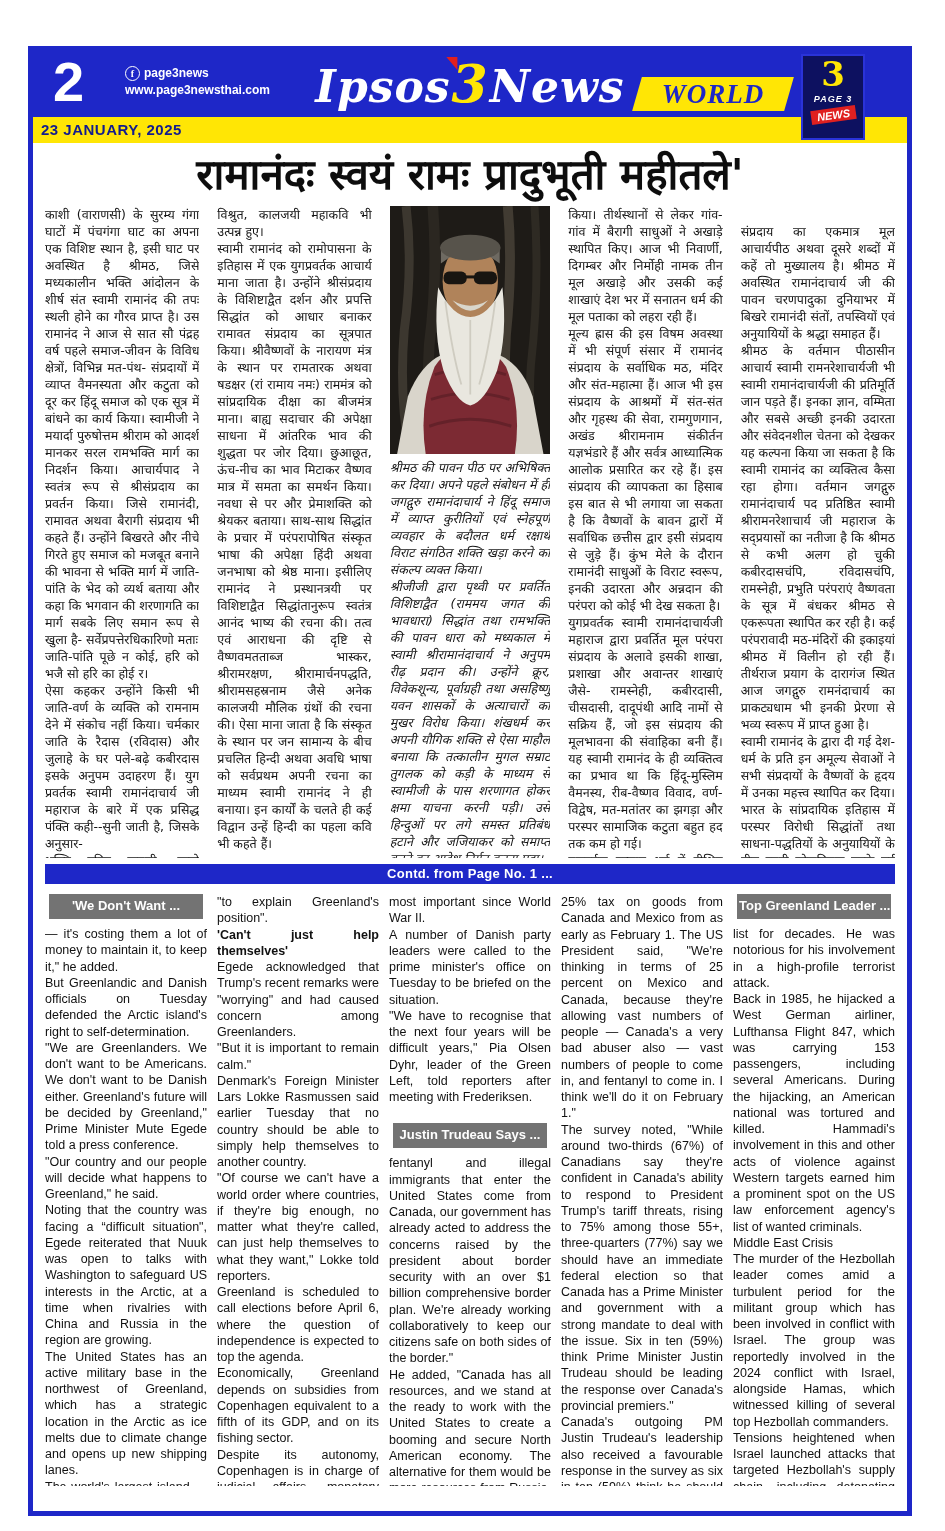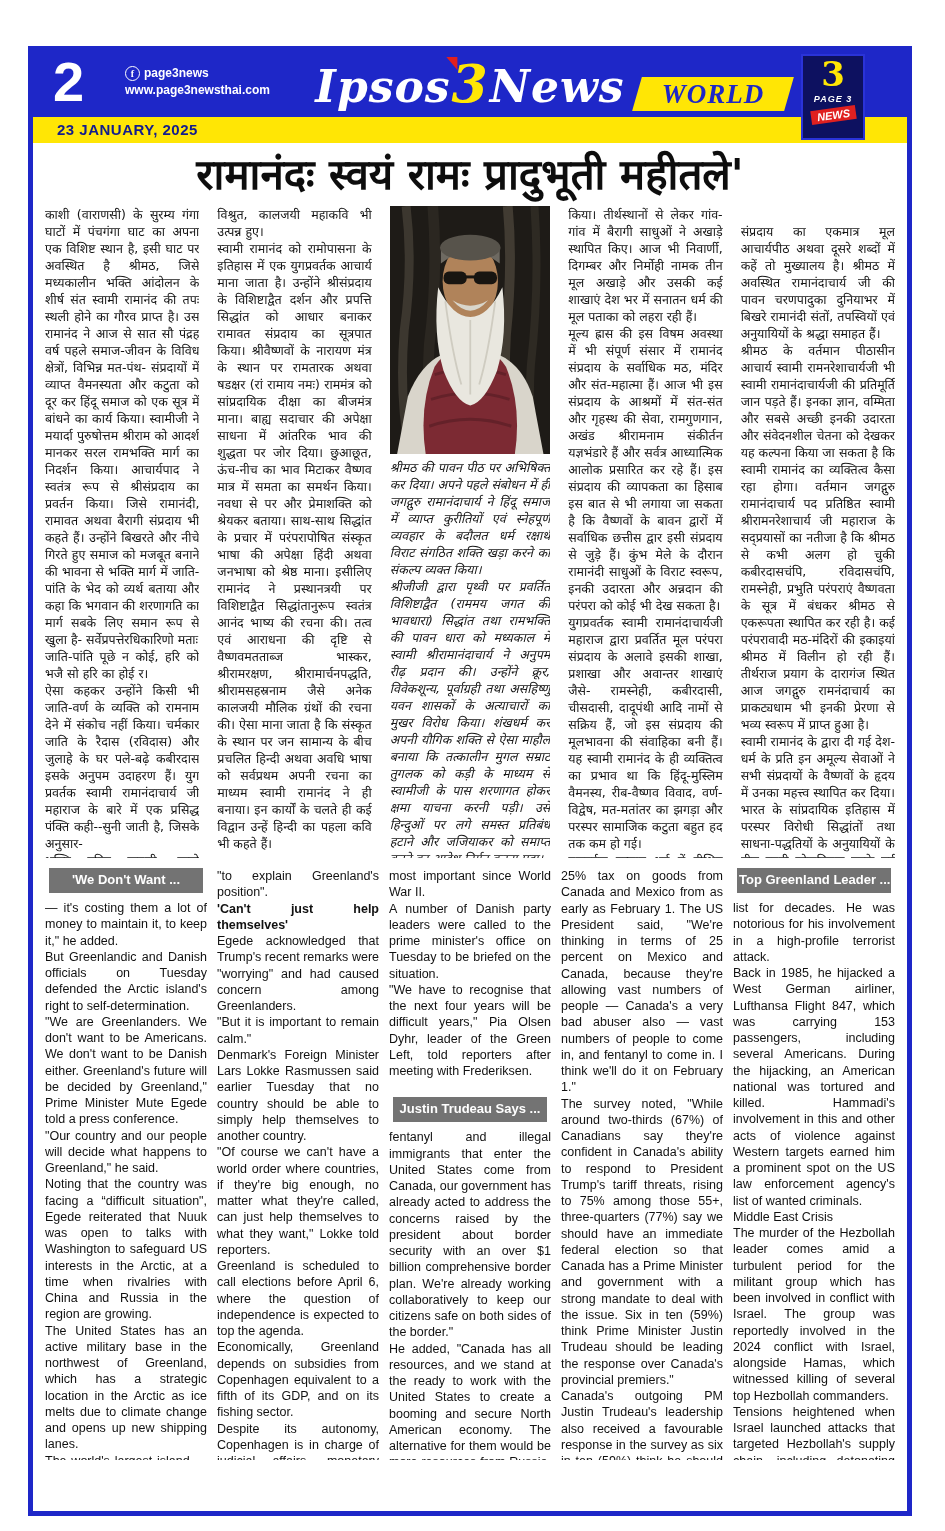--- a/index.html
+++ b/index.html
@@ -47,21 +47,21 @@
     border:2px solid #2a33d8;z-index:5;text-align:center;color:#fff;box-sizing:border-box;
   }
   .logo-box .n3{color:#ffe605;font-size:34px;font-weight:bold;font-family:"DejaVu Serif",serif;line-height:36px;display:block;}
   .logo-box .p3{font-size:9px;font-weight:bold;letter-spacing:1px;display:block;margin-top:2px;font-style:italic;}
   .logo-box .news{
     display:inline-block;background:#e02020;color:#fff;font-size:11px;font-weight:bold;
     font-style:italic;padding:1px 6px;transform:rotate(-8deg);margin-top:4px;
   }
   .date-strip{
     height:26px;background:#ffe605;color:#121c8e;font-size:15px;font-weight:bold;
-    line-height:26px;padding-left:24px;letter-spacing:.5px;
+    line-height:26px;padding-left:8px;letter-spacing:.5px;
   }
   
   .headline{
     text-align:center;font-size:42px;font-weight:bold;color:#0d0d0d;
     font-family:"DejaVu Sans",sans-serif;padding:9px 0 2px;line-height:1.1;
   }
   .hindi-section{
     display:flex;gap:18px;padding:6px 12px 0;height:652px;overflow:hidden;
   }
   .hindi-col{
@@ -159,20 +159,21 @@
 युगप्रवर्तक स्वामी रामानंदाचार्यजी महाराज द्वारा प्रवर्तित मूल परंपरा संप्रदाय के अलावे इसकी शाखा, प्रशाखा और अवान्तर शाखाएं जैसे- रामस्नेही, कबीरदासी, चीसदासी, दादूपंथी आदि नामों से सक्रिय हैं, जो इस संप्रदाय की मूलभावना की संवाहिका बनी हैं। यह स्वामी रामानंद के ही व्यक्तित्व का प्रभाव था कि हिंदू-मुस्लिम वैमनस्य, रीब-वैष्णव विवाद, वर्ण-विद्वेष, मत-मतांतर का झगड़ा और परस्पर सामाजिक कटुता बहुत हद तक कम हो गई।
 बलपूर्वक इस्लाम धर्म में दीक्षित हिन्दुओं को फिर से हिंदू धर्म में वापस लाने के लिए परातपति संस्कार का महान कार्य सर्वप्रथम स्वामी रामानंदाचार्य जी ने ही प्रारंभ किया था। इतिहास साक्षी है कि अयोध्या के राजा हरिसिंह के नेतृत्व में चौंतीस हजार राजपूतों को एक ही मंच से स्वामीजी ने स्वधर्म अपनाने के लिए प्रेरित किया था।</div>
     <div class="hindi-col">
       <span>संप्रदाय का एकमात्र मूल आचार्यपीठ अथवा दूसरे शब्दों में कहें तो मुख्यालय है। श्रीमठ में अवस्थित रामानंदाचार्य जी की पावन चरणपादुका दुनियाभर में बिखरे रामानंदी संतों, तपस्वियों एवं अनुयायियों के श्रद्धा समाहत हैं।
 श्रीमठ के वर्तमान पीठासीन आचार्य स्वामी रामनरेशाचार्यजी भी स्वामी रामानंदाचार्यजी की प्रतिमूर्ति जान पड़ते हैं। इनका ज्ञान, वम्मिता और सबसे अच्छी इनकी उदारता और संवेदनशील चेतना को देखकर यह कल्पना किया जा सकता है कि स्वामी रामानंद का व्यक्तित्व कैसा रहा होगा। वर्तमान जगद्गुरु रामानंदाचार्य पद प्रतिष्ठित स्वामी श्रीरामनरेशाचार्य जी महाराज के सद्प्रयासों का नतीजा है कि श्रीमठ से कभी अलग हो चुकी कबीरदासचंपि, रविदासचंपि, रामस्नेही, प्रभुति परंपराएं वैष्णवता के सूत्र में बंधकर श्रीमठ से एकरूपता स्थापित कर रही है। कई परंपरावादी मठ-मंदिरों की इकाइयां श्रीमठ में विलीन हो रही हैं। तीर्थराज प्रयाग के दारागंज स्थित आज जगद्गुरु रामनंदाचार्य का प्राकट्यधाम भी इनकी प्रेरणा से भव्य स्वरूप में प्राप्त हुआ है।
 स्वामी रामानंद के द्वारा दी गई देश-धर्म के प्रति इन अमूल्य सेवाओं ने सभी संप्रदायों के वैष्णवों के हृदय में उनका महत्त्व स्थापित कर दिया। भारत के सांप्रदायिक इतिहास में परस्पर विरोधी सिद्धांतों तथा साधना-पद्धतियों के अनुयायियों के बीच इतनी लोकप्रियता उनके पूर्व किसी संप्रदाय प्रवर्तक को प्राप्त न हो सकी। महाराष्ट्र के नाभार्थियों ने उन्हें अपने गुरु के रूप में पूजा, आंध्र भाववादियों ने ज्योतिपंथ के ब्रह्मचारियों के रूप में उन्हें अपनाया। बाबरपंथ के संतों ने अपने संप्रदाय के प्रवर्तक मानकर उनकी वंदना की और कबीर के गुरु तो वे ही थे, इसलिये कबीरपंथियों में उनका आदर स्वाभाविक है। स्वामी रामानंदाचार्य के व्यक्तित्व की इस व्यापकता का रहस्य- उनकी उदार और समन्वयवादी विचारधारा में निहित है। निबंध की उनके विराट व्यक्तित्व एवं व्यापक महत्ता के अनुरूप कवित्व आलांछन एवं संत-साहित्य में उल्लेखित उनके रामावतार होने का वर्णन अक्षरशः प्रामाणिक होता है। अगस्त्य संहिताकार ने लिखा है कि - रामानंदः स्वयं रामः प्रादुभूती महीतले। अर्थात स्वयं श्रीराम ही पृथ्वी पर रामानंद के रुप में अवतार लिये। ऐसे महान तपस्वी, साधक और मानवता के परम उन्नायक को उनकी जयंती पर शत-शत नमन।</span>
       
     </div>
   </div>
 
+  <div class="contd-bar">Contd. from Page No. 1 ...</div>
 
   <div class="english-section">
 
     <div class="eng-col">
       <div class="black-box">'We Don't Want ...</div>
       <div class="eng-body">— it's costing them a lot of money to maintain it, to keep it," he added.
 But Greenlandic and Danish officials on Tuesday defended the Arctic island's right to self-determination.
 "We are Greenlanders. We don't want to be Americans. We don't want to be Danish either. Greenland's future will be decided by Greenland," Prime Minister Mute Egede told a press conference.
 "Our country and our people will decide what happens to Greenland," he said.
 Noting that the country was facing a “difficult situation", Egede reiterated that Nuuk was open to talks with Washington to safeguard US interests in the Arctic, at a time when rivalries with China and Russia in the region are growing.

